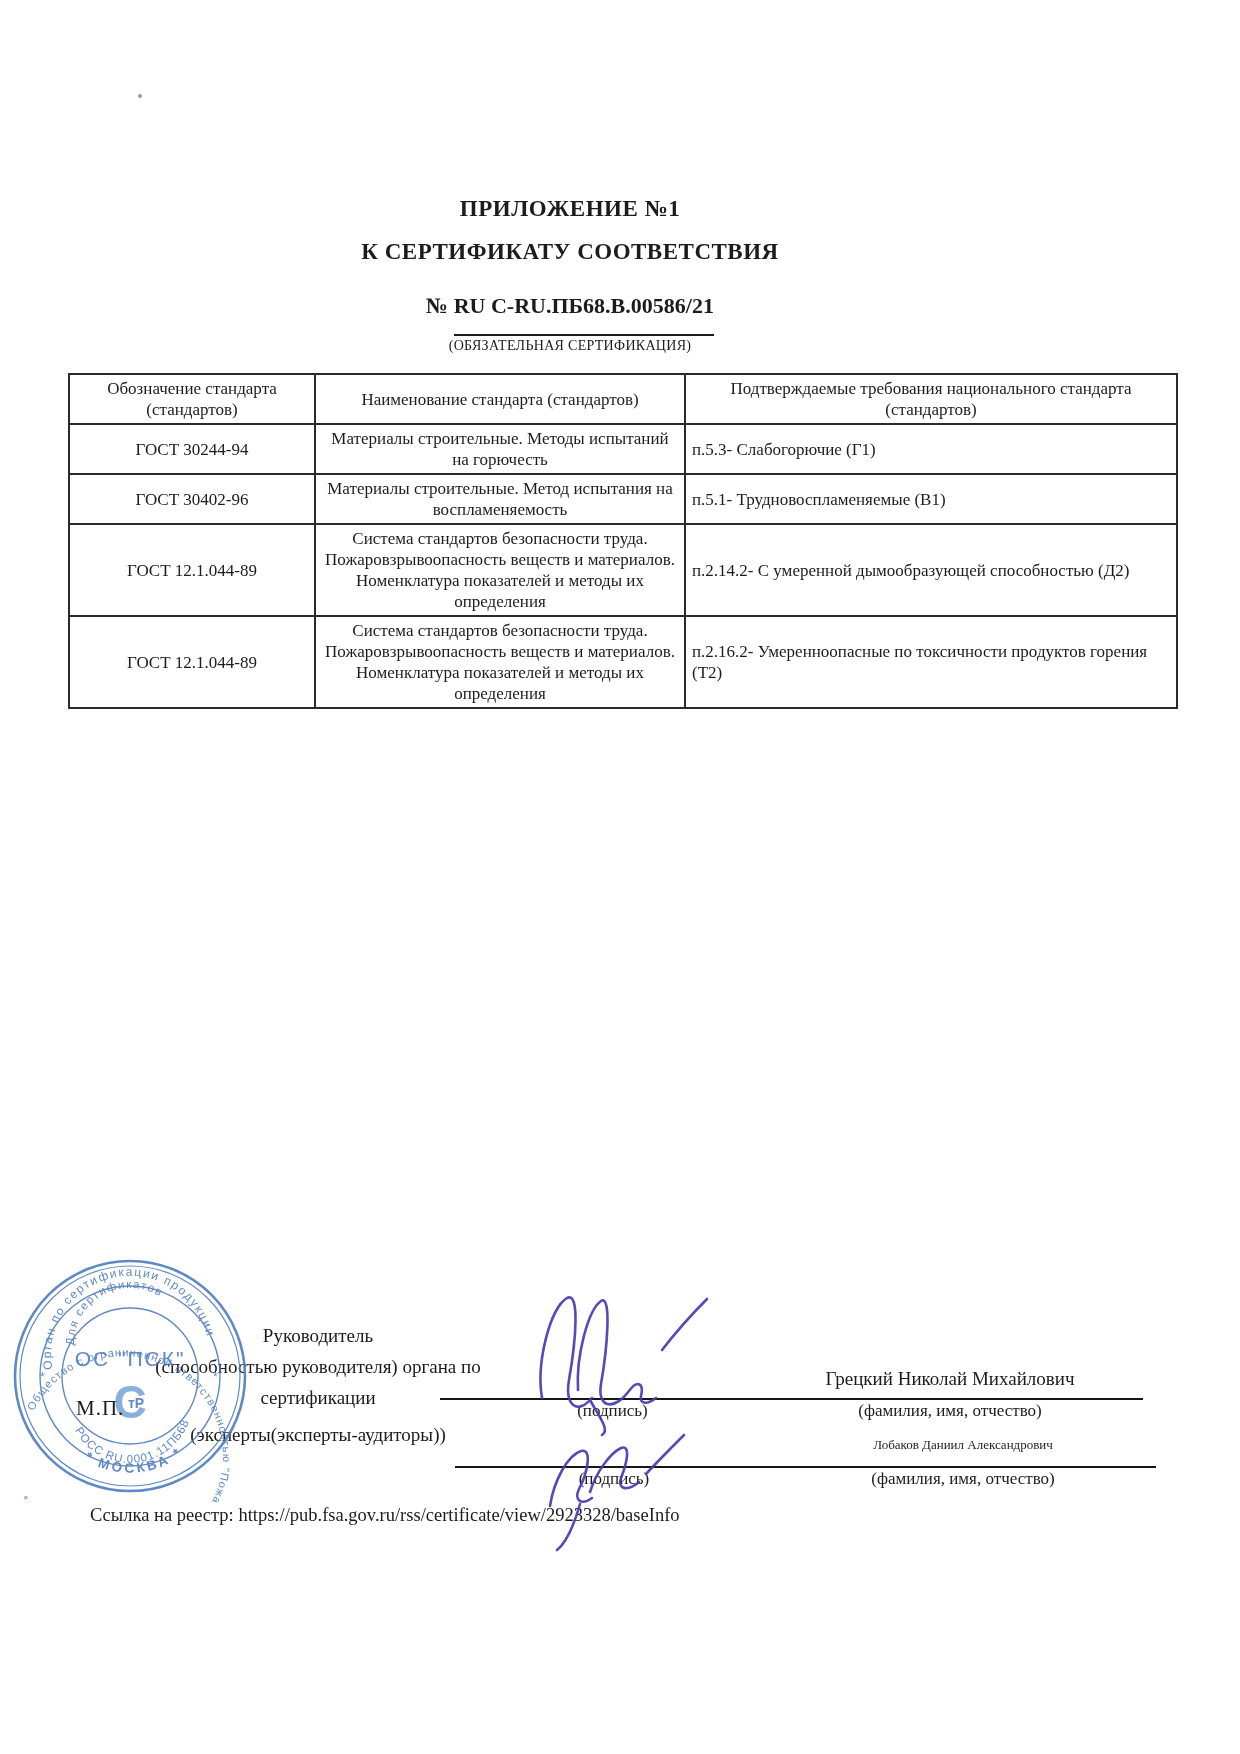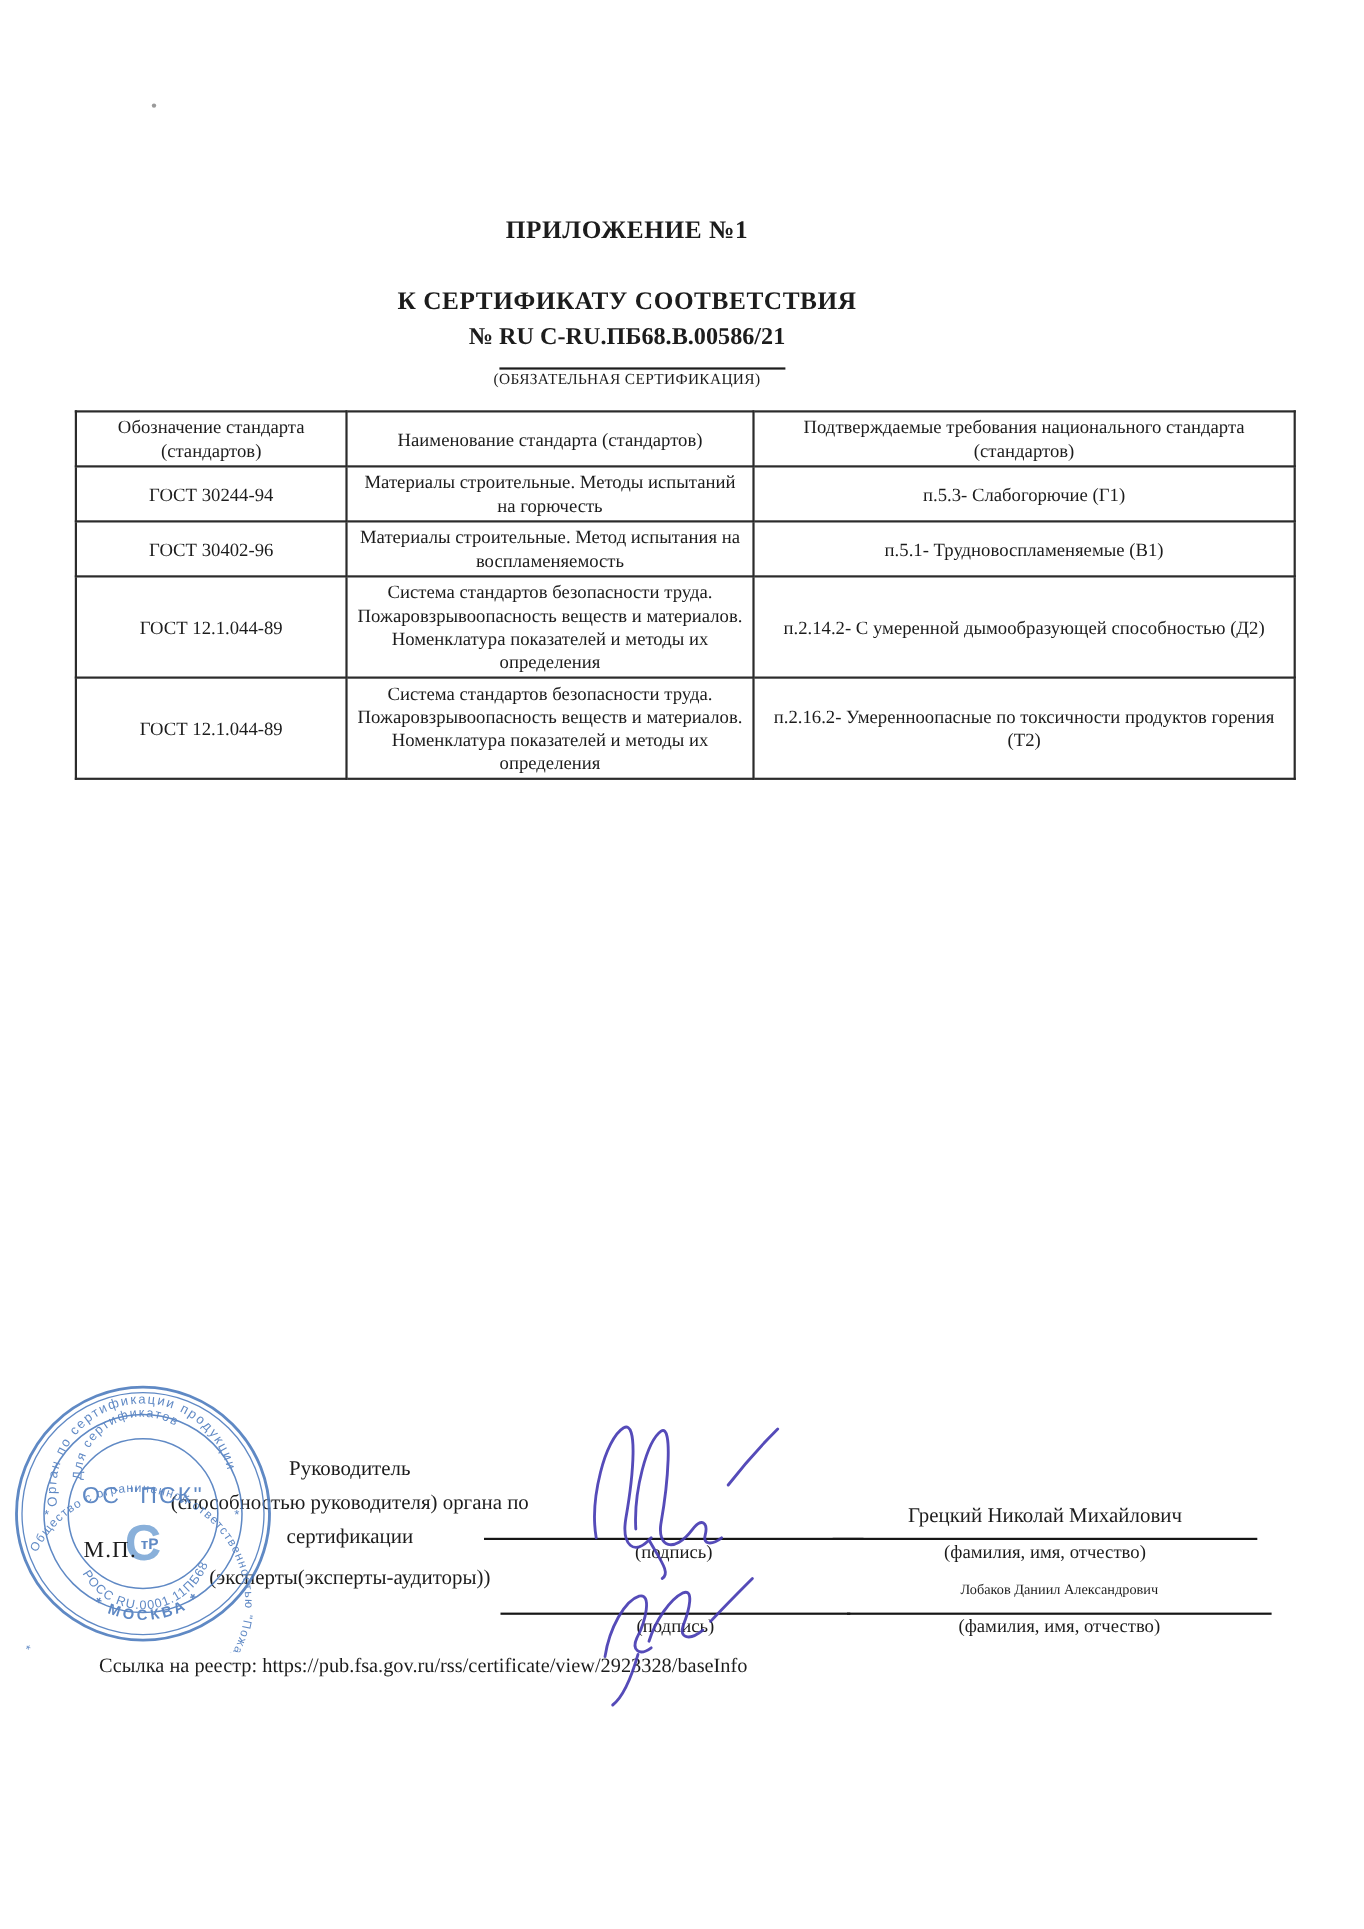--- a/index.html
+++ b/index.html
@@ -5,39 +5,39 @@
   html,body{margin:0;padding:0;}
   body{
     width:1240px;height:1754px;position:relative;background:#ffffff;
     font-family:"Liberation Serif","DejaVu Serif",serif;color:#1c1c1c;
     overflow:hidden;
   }
   .abs{position:absolute;}
   .center{text-align:center;}
   .title-wrap{left:0;top:0;width:1140px;}
   .t1{top:196px;font-size:23px;font-weight:bold;letter-spacing:.5px;}
-  .t2{top:261px;font-size:23px;font-weight:bold;letter-spacing:.5px;}
+  .t2{top:239px;font-size:23px;font-weight:bold;letter-spacing:.5px;}
   .t3{top:293px;font-size:22px;font-weight:bold;}
   .t3 .u{border-bottom:2px solid #1c1c1c;padding-bottom:16px;}
   .t4{top:338px;font-size:14px;letter-spacing:.3px;}
 
   table.std{
     position:absolute;left:68px;top:373px;width:1108px;
     border-collapse:collapse;table-layout:fixed;
     font-size:17px;line-height:21px;
   }
   table.std td,table.std th{
     border:2px solid #2b2b2b;padding:3px 6px;font-weight:normal;
     vertical-align:middle;
   }
   table.std col.c1{width:246px;}
   table.std col.c2{width:370px;}
   table.std col.c3{width:492px;}
   td.cc{text-align:center;}
-  td.lt{text-align:center;vertical-align:top;padding-left:10px;}
+  td.lt{text-align:left;vertical-align:top;padding-left:10px;}
 
   .dot{left:138px;top:94px;width:4px;height:4px;border-radius:50%;background:#9a9a9a;}
 
   .role-head{left:150px;top:1320px;width:336px;font-size:19px;line-height:31px;}
   .mp{left:76px;top:1372px;font-size:21px;letter-spacing:1px;z-index:5;margin-top:24px;}
   .role-expert{left:150px;top:1420px;width:336px;font-size:19px;line-height:30px;}
 
   .sigline{border-top:2px solid #161616;height:0;}
   .sig1-line{left:440px;top:1398px;width:345px;}
   .sig2-line{left:455px;top:1466px;width:318px;}

